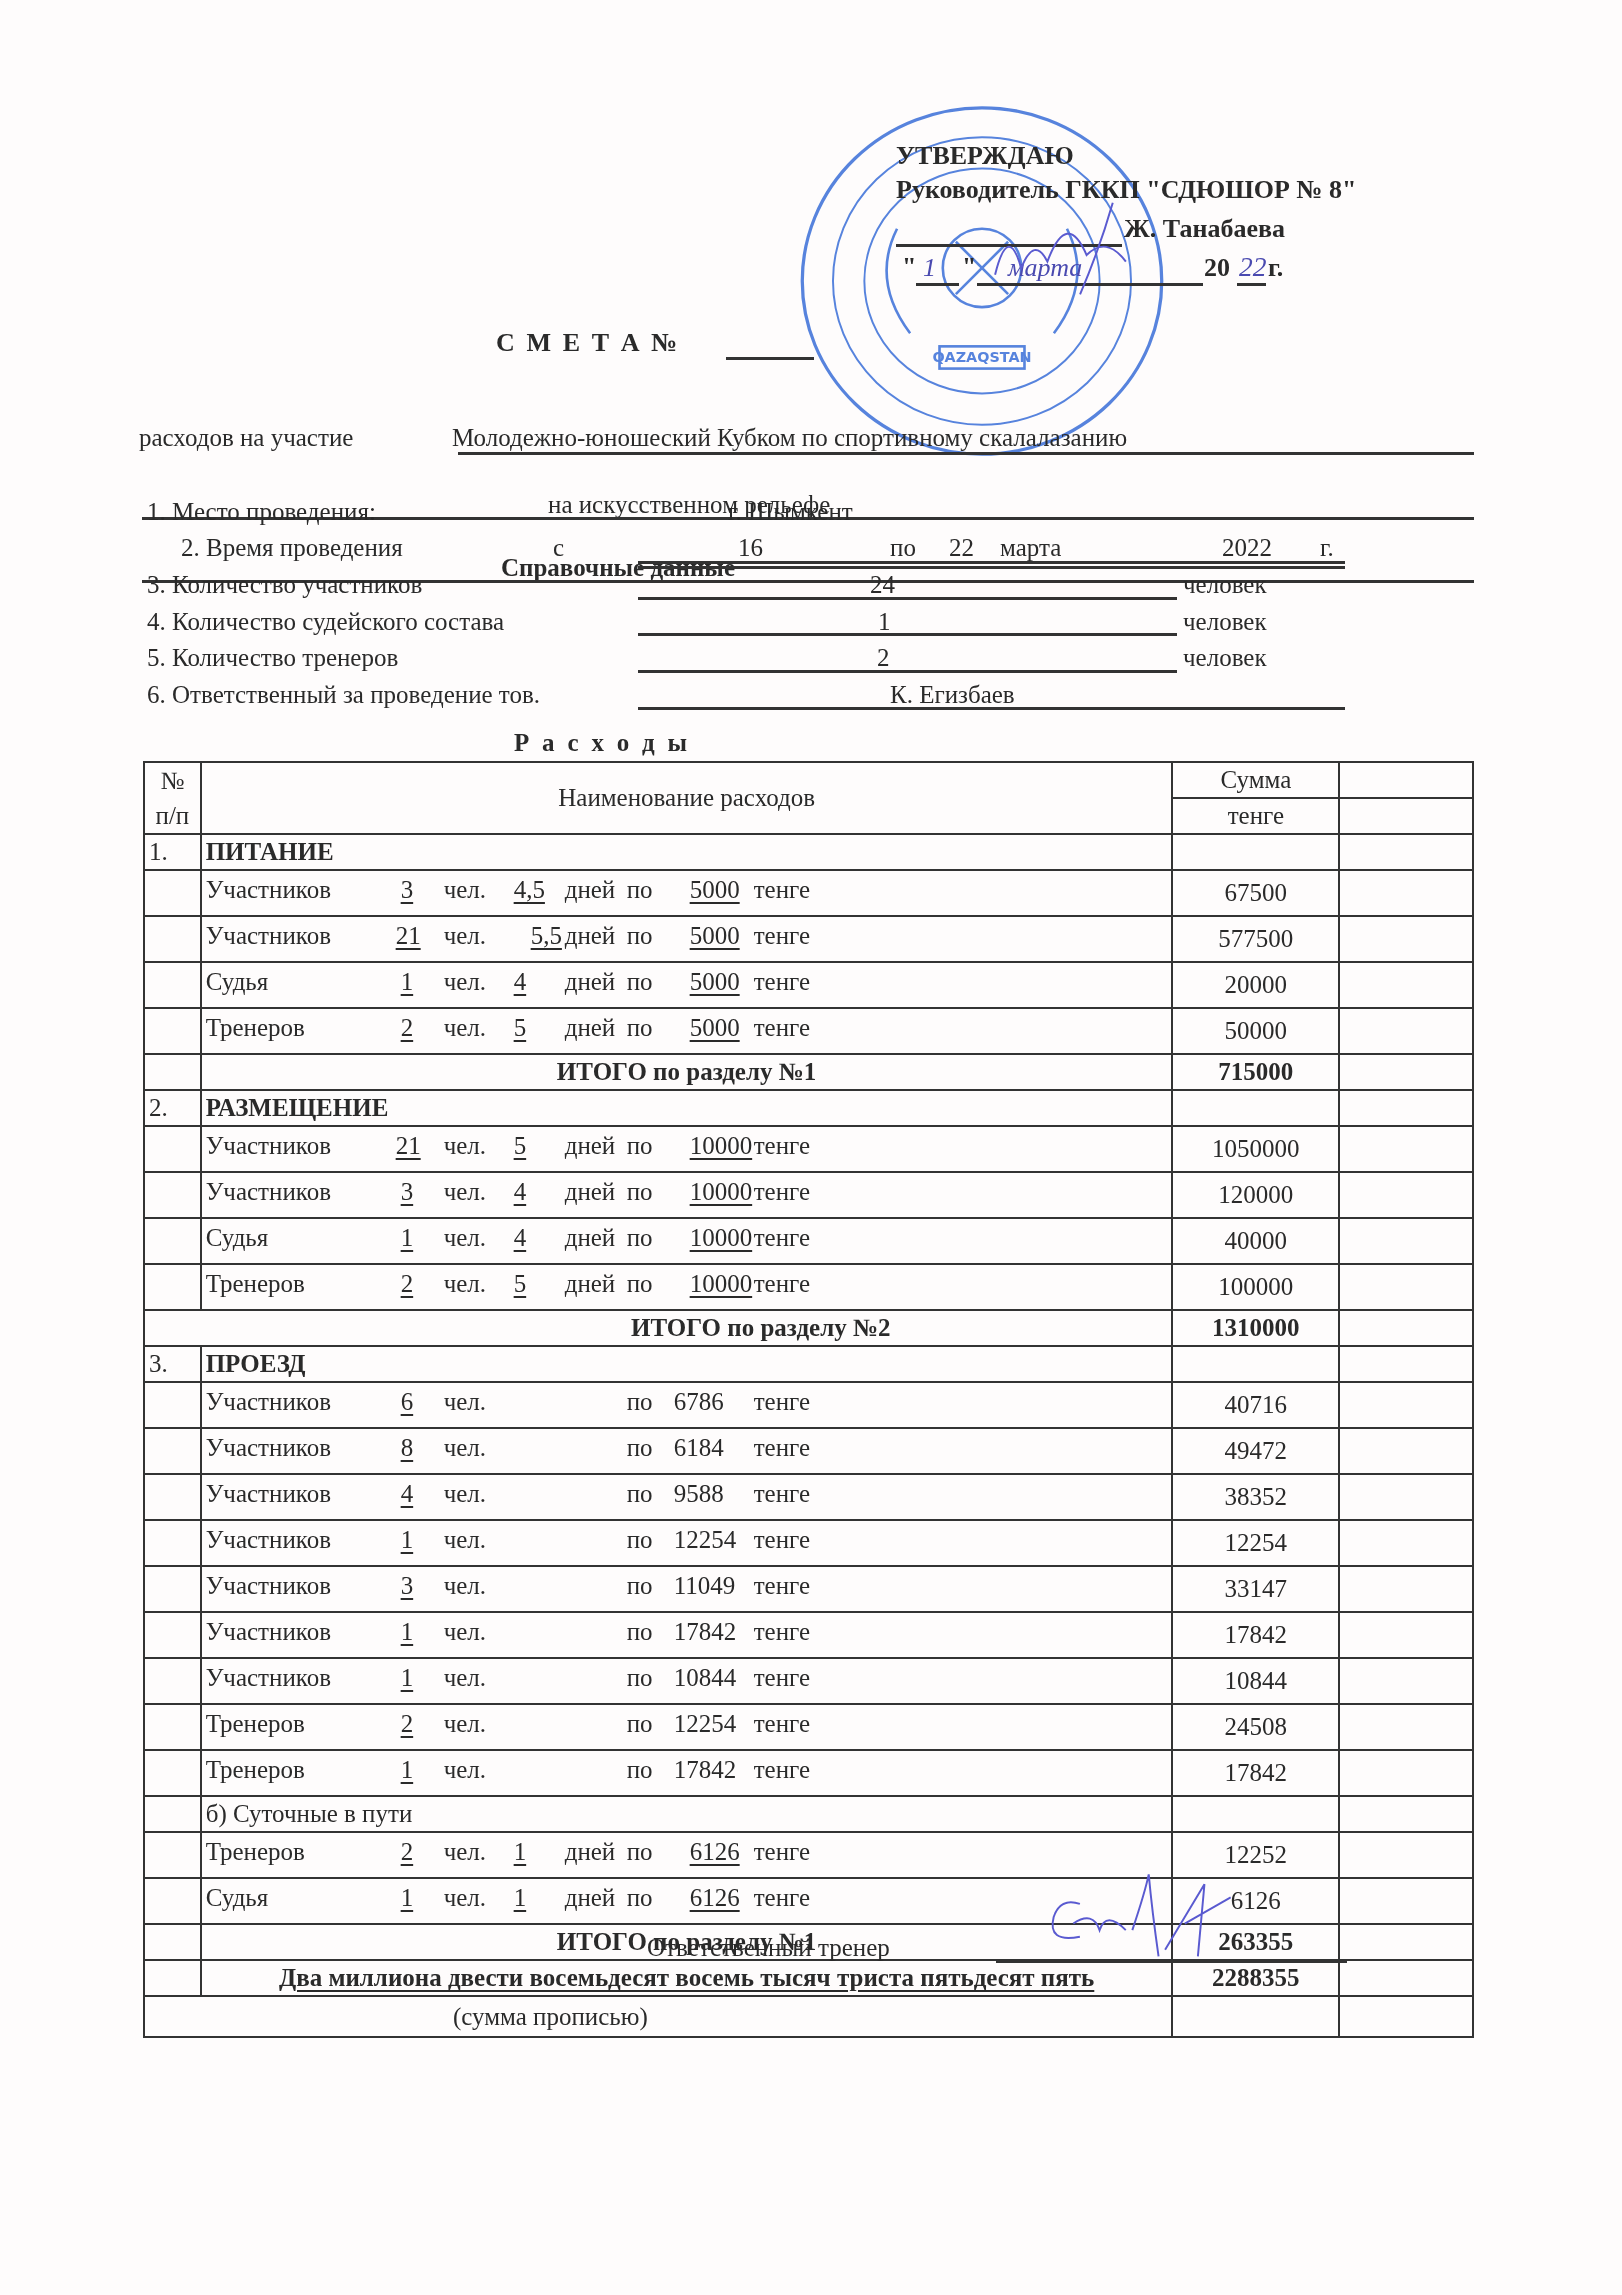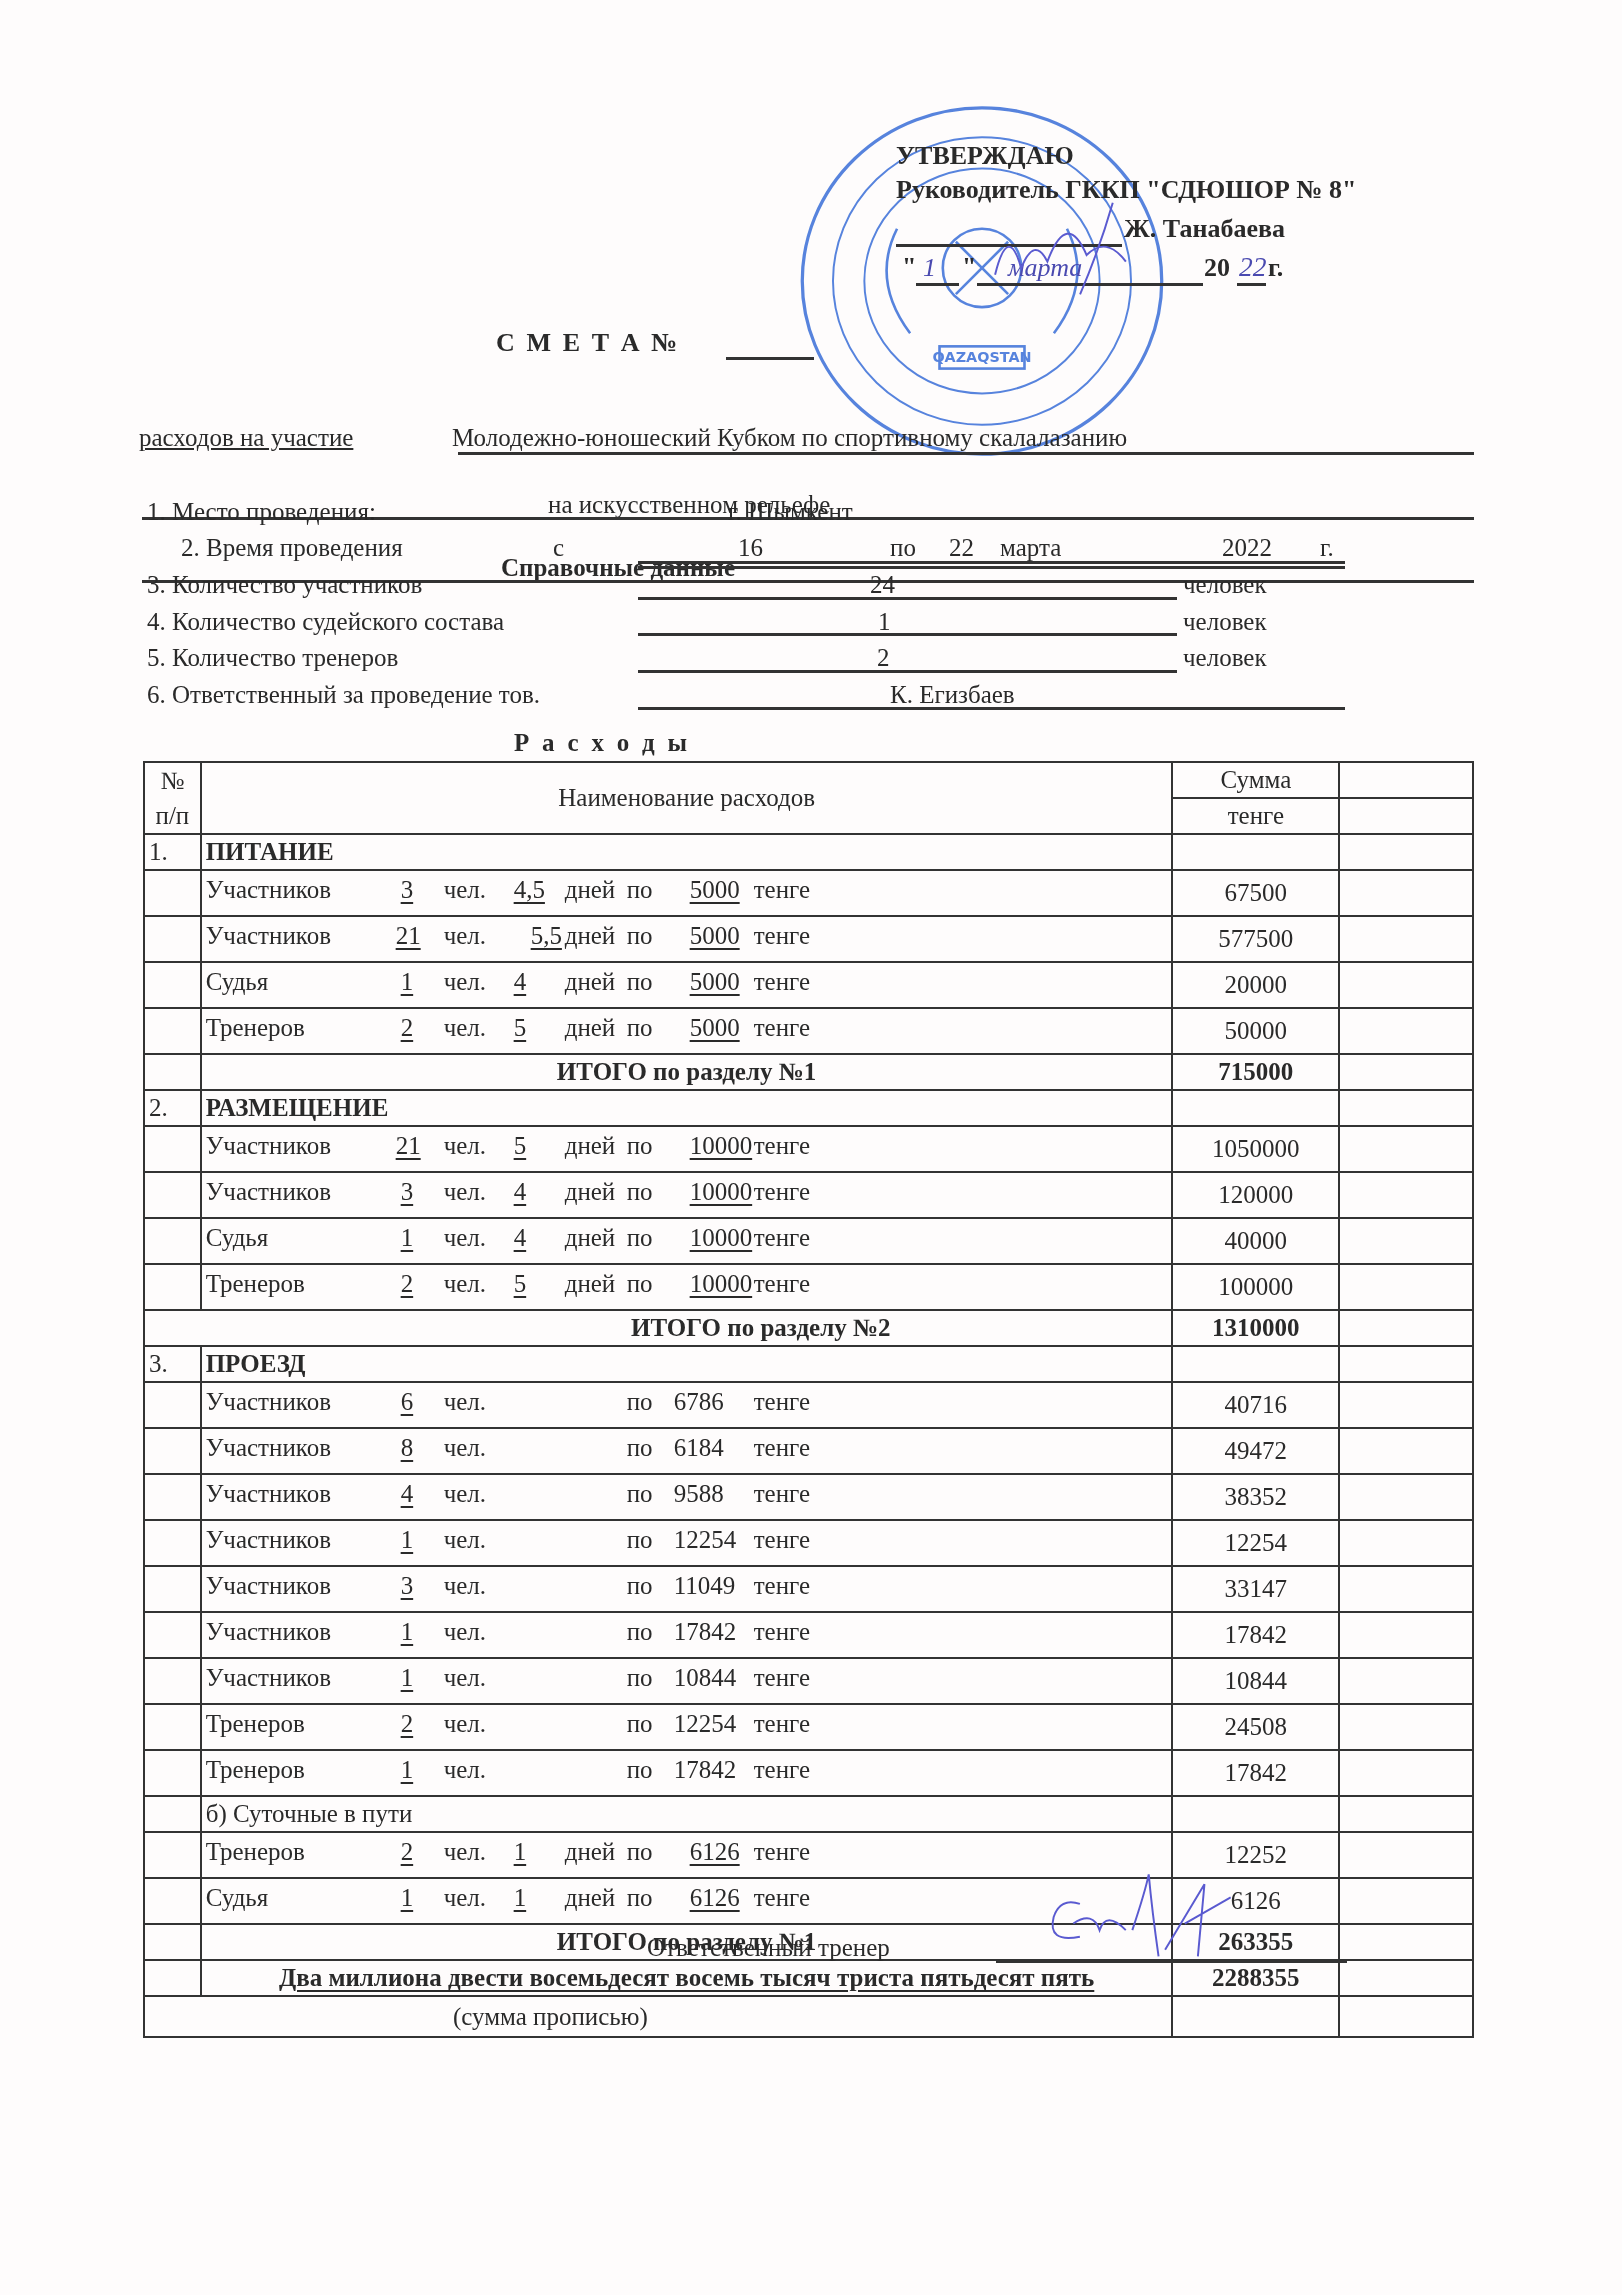--- a/index.html
+++ b/index.html
@@ -65,21 +65,21 @@
 <div class="t" style="left:1008px;top:255px;font-size:26px;color:#4a4ab0;font-style:italic;">марта</div>
 <div class="t approve" style="left:1204px;top:255px;">20</div>
 <div class="hline" style="left:1237px;top:283px;width:29.4px;"></div>
 <div class="t" style="left:1239px;top:253px;font-size:27.5px;color:#4a4ab0;font-style:italic;">22</div>
 <div class="t approve" style="left:1268px;top:255px;">г.</div>
 
 <div class="t b" style="left:496px;top:330px;font-size:26px;letter-spacing:2.6px;">С М Е Т А  №</div>
 <div class="hline" style="left:726px;top:357px;width:88px;"></div>
 <div class="t" style="left:730px;top:330px;"></div>
 
-<div class="t" style="left:139px;top:425px;text-decoration:underline;">расходов на участие</div>
+<div class="t" style="left:139px;top:425px;">расходов на участие</div>
 <div class="t" style="left:452px;top:425px;">Молодежно-юношеский  Кубком по спортивному скалалазанию</div>
 <div class="hline" style="left:458px;top:452px;width:1016px;"></div>
 <div class="t" style="left:548px;top:492px;">на искусственном рельефе</div>
 <div class="hline" style="left:142px;top:517px;width:1332px;"></div>
 <div class="t b" style="left:501px;top:555px;">Справочные данные</div>
 <div class="hline" style="left:142px;top:580px;width:1332px;"></div>
 
 <div class="t" style="left:147px;top:499px;">1. Место проведения:</div>
 <div class="t" style="left:728px;top:499px;">г. Шымкент</div>
 <div class="hline" style="left:638px;top:566px;width:707px;"></div>

